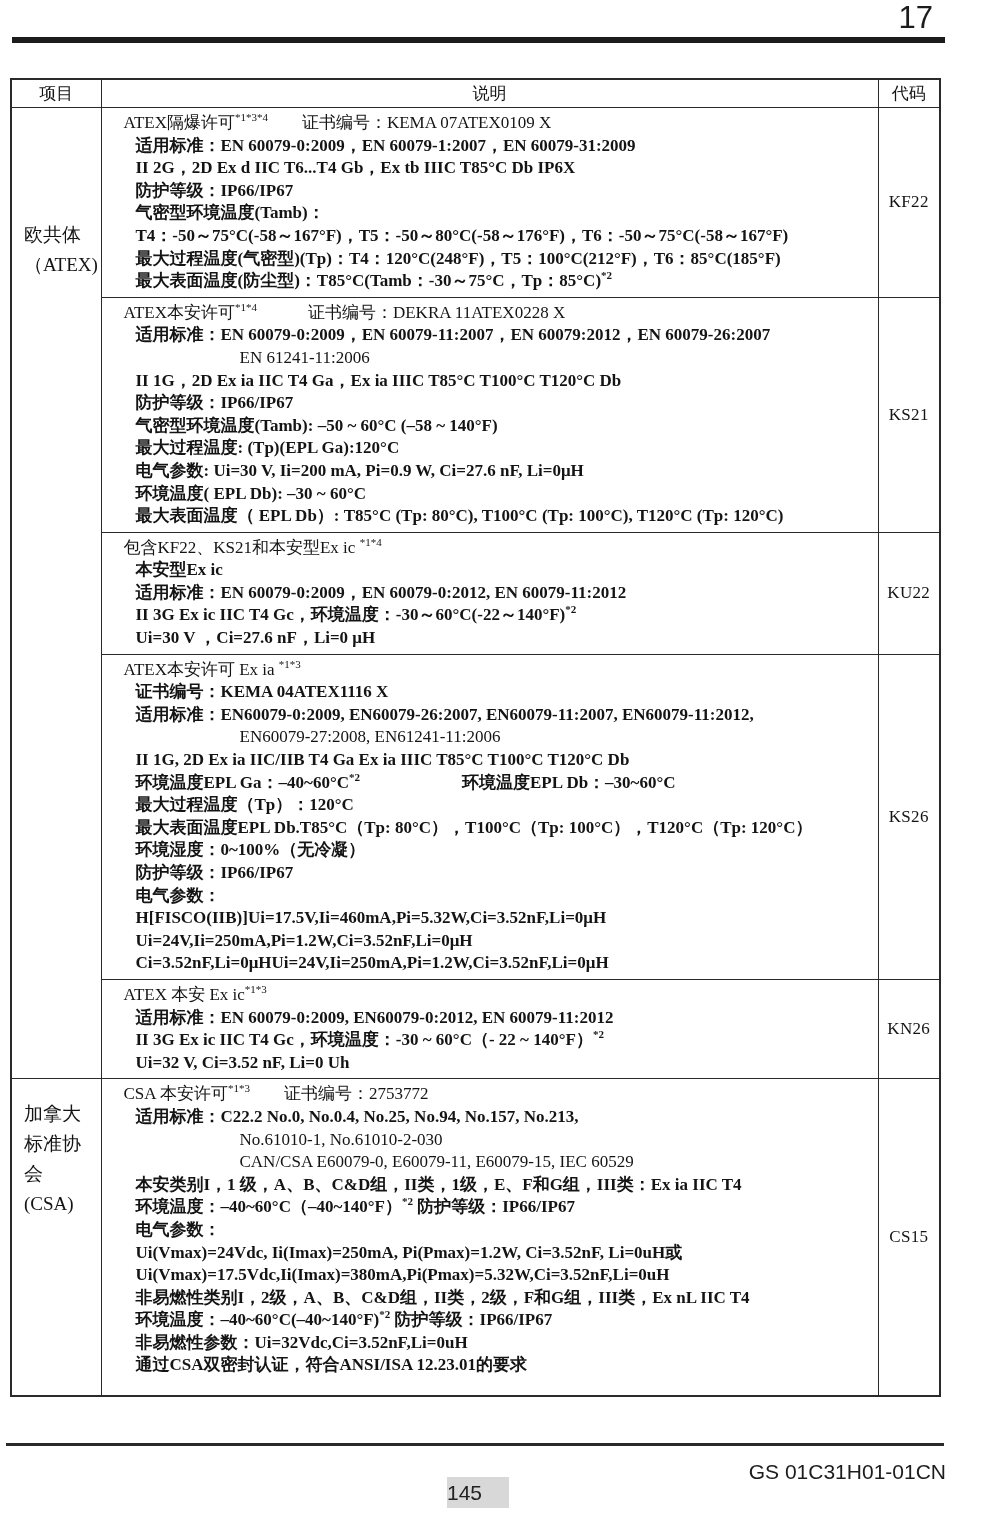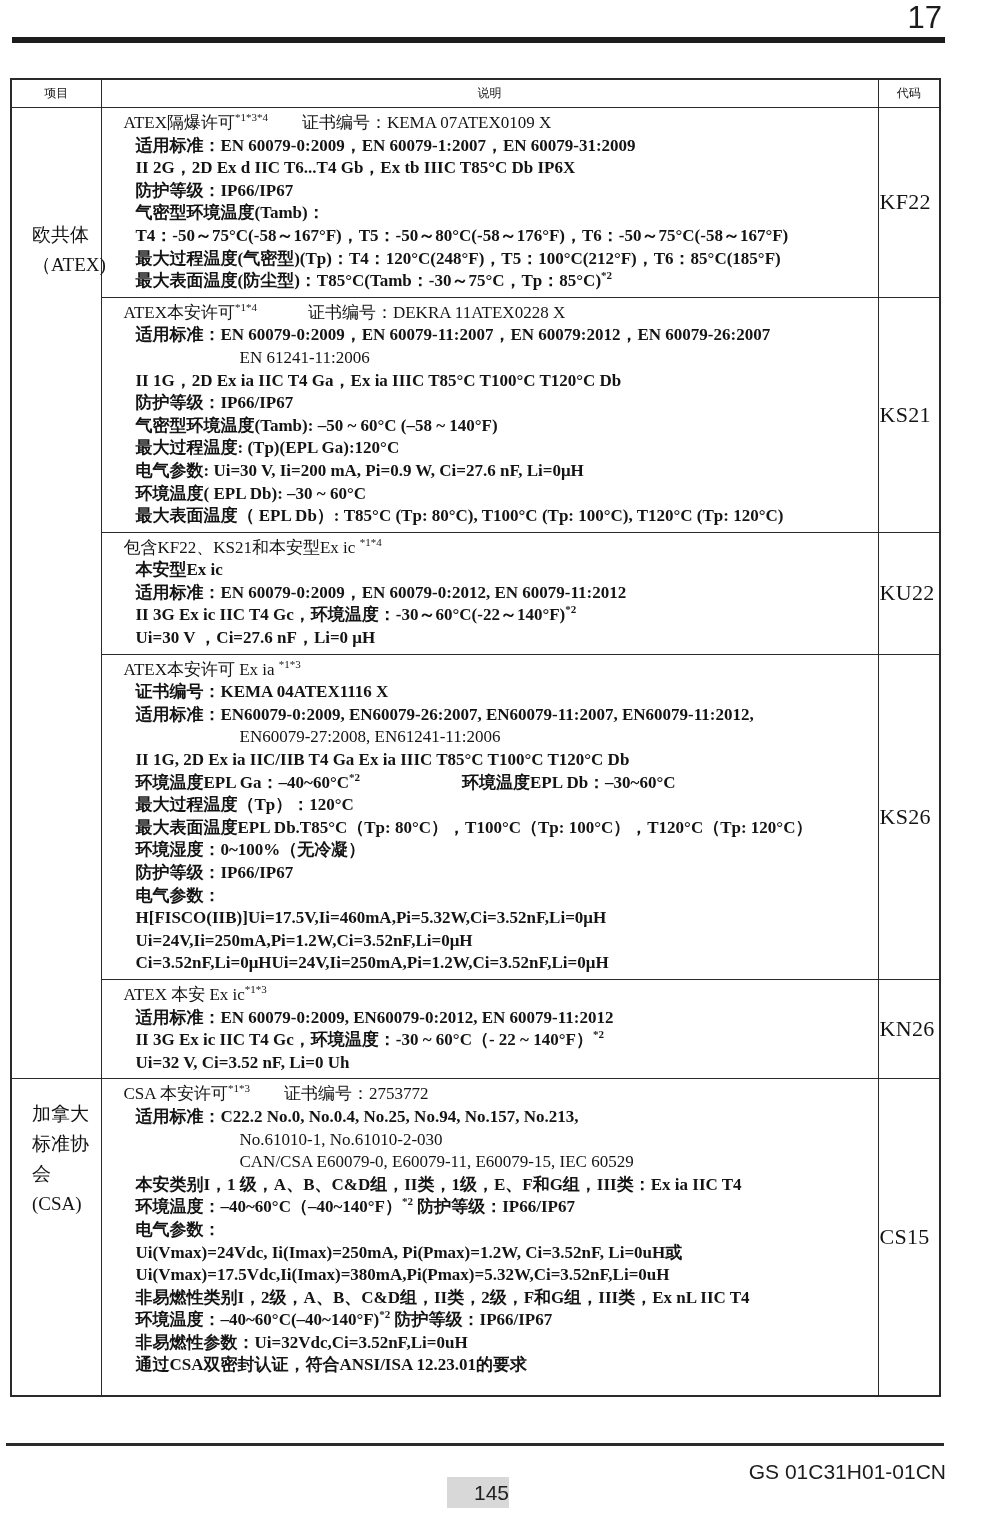--- a/index.html
+++ b/index.html
@@ -3,72 +3,72 @@
 <meta charset="utf-8">
 <style>
   html,body { margin:0; padding:0; background:#e8e8e8; }
   .page {
     position:relative; width:1000px; height:1516px; margin:0 auto;
     background:#ffffff; color:#111;
     font-family:"Liberation Serif","DejaVu Serif",serif;
     overflow:hidden;
   }
   .top-page-number {
-    position:absolute; top:0px; right:58px;
+    position:absolute; top:0px; right:67px;
     font-family:"Liberation Sans","DejaVu Sans",sans-serif;
     font-size:31px; color:#1c1c1c;
   }
   .top-rule {
     position:absolute; left:12px; top:37px; width:933px; height:6px;
     background:#1c1c1c;
   }
   table.spec {
     position:absolute; left:10px; top:78px; width:931px;
     border-collapse:collapse; table-layout:fixed;
     font-size:17px; color:#141414;
   }
   table.spec, table.spec th, table.spec td { border:1px solid #2a2a2a; }
   table.spec { border:2px solid #2a2a2a; }
   col.c-item { width:90px; }
   col.c-code { width:62px; }
   th.hdr {
-    height:25px; font-weight:normal; font-size:12px;
+    height:25px; font-weight:normal; font-size:17px;
     text-align:center; vertical-align:middle;
   }
   td.item-cell {
     vertical-align:top; font-size:19px; line-height:30px;
-    padding-left:20px;
+    padding-left:12px;
   }
   td.item-cell.g0 { padding-top:112px; }
   td.item-cell.g1 { padding-top:20px; }
   td.desc-cell { vertical-align:top; padding:4px 1px 4px 0; }
   tbody tr:last-child td.desc-cell { padding-bottom:18px; }
   td.code-cell {
-    text-align:left; vertical-align:middle; font-size:22px;
+    text-align:center; vertical-align:middle; font-size:17px;
     letter-spacing:0.3px;
   }
   .line {
     line-height:22.6px; white-space:nowrap; overflow:hidden;
   }
   .indent-0 { padding-left:8px;margin-left:14px; }
   .indent-1 { padding-left:34px;font-weight:bold; }
   .indent-2 { padding-left:138px;font-family:Liberation Serif, serif; }
   .line sup { font-size:11px; line-height:0; }
   .footer-rule {
     position:absolute; left:6px; top:1443px; width:938px; height:3px;
     background:#2a2a2a;
   }
   .doc-number {
     position:absolute; top:1460px; right:54px;
     font-family:"Liberation Sans","DejaVu Sans",sans-serif;
     font-size:21px; color:#1c1c1c;
   }
   .page-number-bottom {
     position:absolute; left:447px; top:1477px; width:62px; height:31px;
-    background:#d8d8d8; text-align:right; line-height:31px;
+    background:#d8d8d8; text-align:left; line-height:31px;
     font-family:"Liberation Sans","DejaVu Sans",sans-serif;
     font-size:21px; color:#222;
   }
 </style>
 </head>
 <body>
 
 <div class="page">
 
   <div class="top-page-number">17</div>

